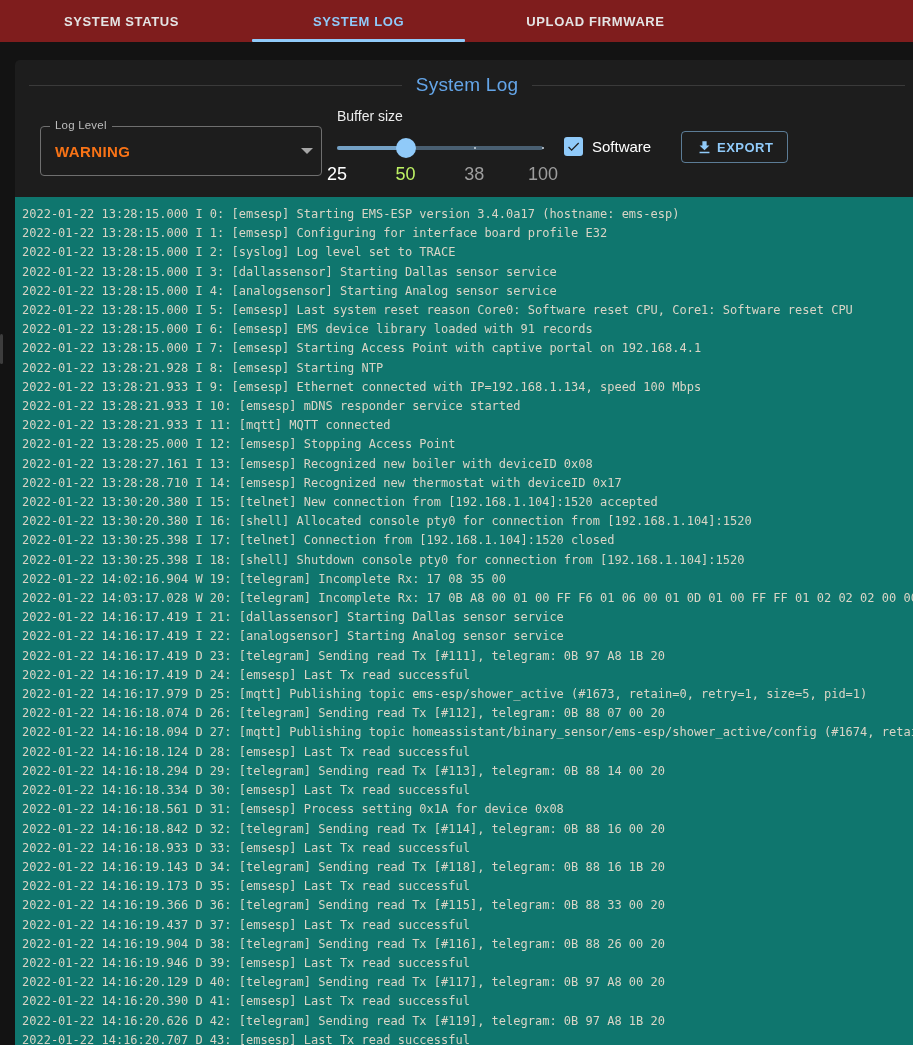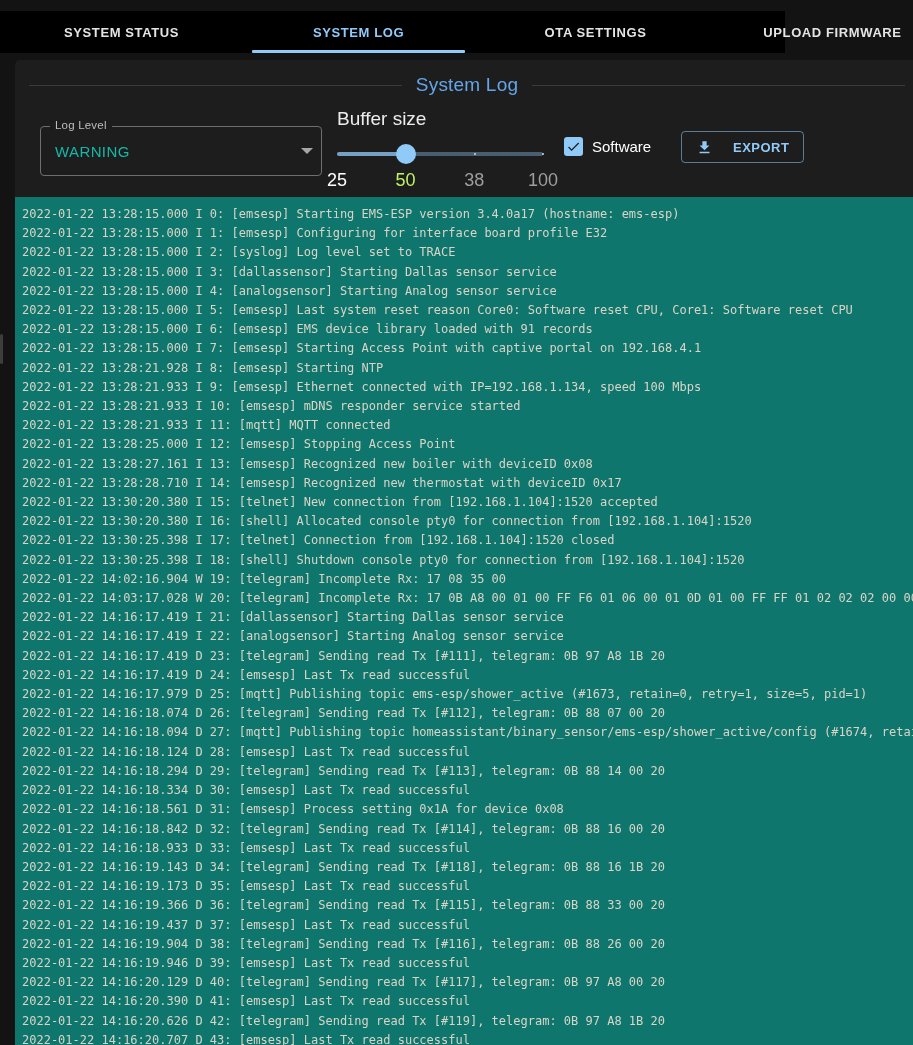--- a/index.html
+++ b/index.html
@@ -6,22 +6,22 @@
   html,body { width:913px; height:1045px; overflow:hidden; }
   body {
     background:#131313;
     font-family:"Liberation Sans", sans-serif;
     position:relative;
     -webkit-font-smoothing:antialiased;
   }
 
   
   .appbar {
-    position:absolute; left:0; top:11px; width:785px; height:42px;
-    background:#000000;
+    position:absolute; left:0; top:0; width:913px; height:42px;
+    background:#7f1d1d;
   }
   .tabs { position:absolute; left:3px; top:0; width:948px; height:42px; display:flex; }
   .tab {
     width:237px; height:42px; display:flex; align-items:center; justify-content:center;
     font-size:13px; font-weight:700; letter-spacing:.6px; color:#e4e4e4;
     text-transform:uppercase; cursor:pointer; position:relative;
   }
   .tab.active { color:#90caf9; }
   .tab.active .indicator {
     position:absolute; left:12px; right:12px; bottom:0; height:3px;
@@ -47,30 +47,30 @@
   .select-box {
     position:absolute; left:25px; top:66px; width:282px; height:50px;
     border:1px solid #6f6f6f; border-radius:4px; cursor:pointer;
   }
   .select-label {
     position:absolute; top:-8px; left:9px; padding:0 5px;
     background:#1d1d1d; font-size:11.5px; color:#bdbdbd; letter-spacing:.2px;
   }
   .select-value {
     position:absolute; left:14px; top:0; height:100%; display:flex; align-items:center;
-    font-size:15px; font-weight:400; color:#14b8a6; letter-spacing:.4px;
+    font-size:15px; font-weight:700; color:#f97316; letter-spacing:.4px;
   }
   .select-caret {
     position:absolute; right:8px; top:50%; transform:translateY(-50%);
     width:0; height:0; border-left:6px solid transparent; border-right:6px solid transparent;
     border-top:6px solid #a6a6a6;
   }
 
   .buffer-group { position:absolute; left:322px; top:48px; width:206px; }
-  .buffer-label { font-size:19px; color:#ececec; margin-bottom:14px; }
+  .buffer-label { font-size:14px; color:#ececec; margin-bottom:14px; }
   .slider { position:relative; height:20px; cursor:pointer; }
   .slider .rail {
     position:absolute; left:0; right:0; top:8px; height:4px; border-radius:2px;
     background:rgba(144,202,249,.38);
   }
   .slider .track {
     position:absolute; left:0; width:33.3%; top:8px; height:4px; border-radius:2px;
     background:rgba(144,202,249,.62);
   }
   .slider .mark { position:absolute; top:9px; width:2px; height:2px; border-radius:50%; background:#cfd8e2; }
@@ -86,21 +86,21 @@
   .compact-wrap { position:absolute; left:549px; top:77px; display:flex; align-items:center; cursor:pointer; }
   .checkbox {
     width:19px; height:19px; border-radius:3px; background:#90caf9;
     display:flex; align-items:center; justify-content:center;
   }
   .checkbox svg { width:15px; height:15px; fill:#1d1d1d; }
   .compact-label { margin-left:9px; font-size:15px; color:#ffffff; }
 
   .export-btn {
     position:absolute; left:666px; top:71px; height:32px; padding:0 14px;
-    display:flex; align-items:center; gap:20px;
+    display:flex; align-items:center; gap:4px;
     border:1px solid rgba(144,202,249,.55); border-radius:4px;
     background:transparent; color:#90caf9; font-size:13px; font-weight:700;
     letter-spacing:.5px; cursor:pointer; font-family:"Liberation Sans", sans-serif;
   }
   .export-btn svg { width:17px; height:17px; fill:#90caf9; }
 
   
   .log-area {
     position:absolute; left:0; right:0; top:137px; bottom:0;
     background:#0f766e; overflow:hidden;
@@ -120,23 +120,20 @@
 <body>
 
 <div class="appbar">
   <div class="tabs">
     <div class="tab">
       <span>SYSTEM STATUS</span>
     </div>
     <div class="tab active">
       <span>SYSTEM LOG</span>
       <div class="indicator"></div>
-    </div>
-    <div class="tab">
-      <span>OTA SETTINGS</span>
     </div>
     <div class="tab">
       <span>UPLOAD FIRMWARE</span>
     </div>
   </div>
 </div>
 
 <div class="edge-notch"></div>
 
 <div class="card">

